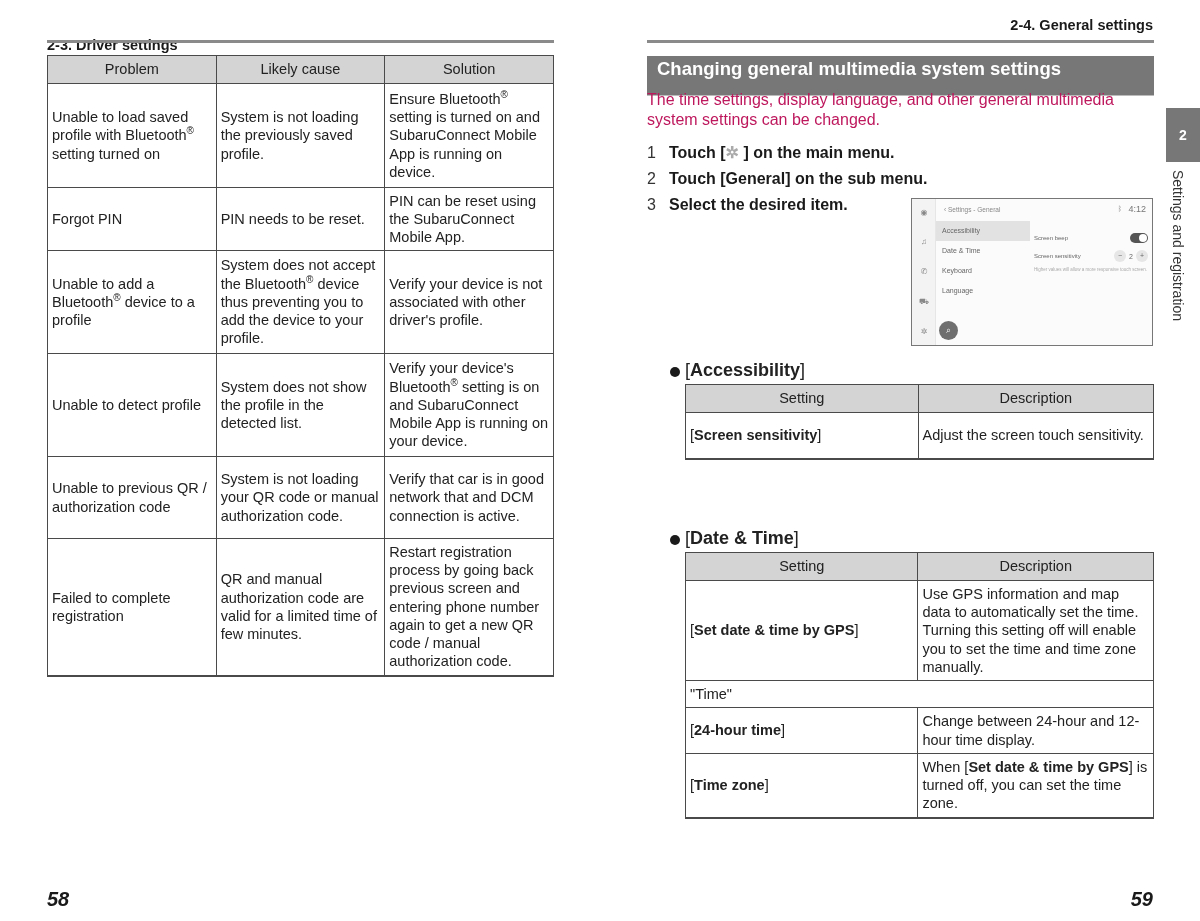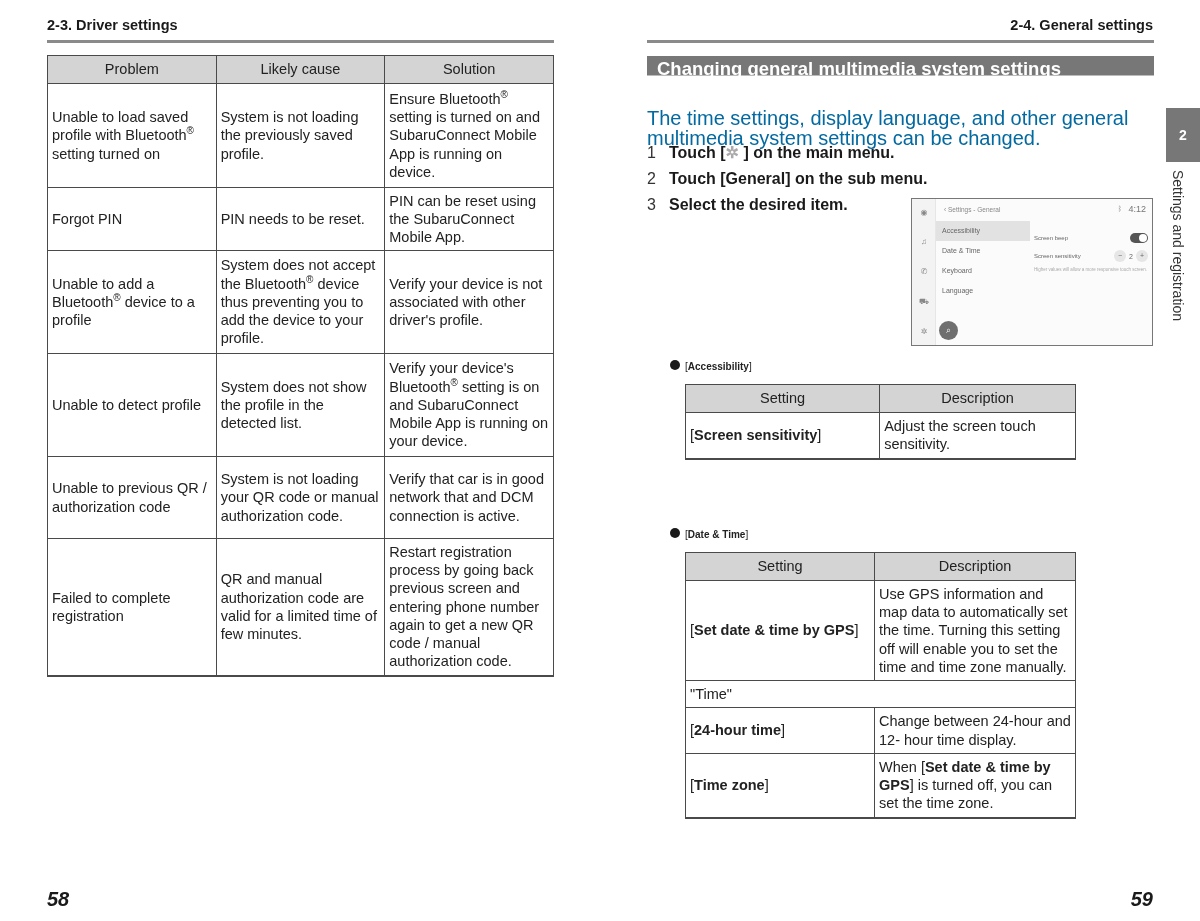--- a/index.html
+++ b/index.html
@@ -4,21 +4,21 @@
 <style>
   * { box-sizing: border-box; margin: 0; padding: 0; }
   html, body { width: 1200px; height: 921px; background: #ffffff; overflow: hidden; }
   body { font-family: "Liberation Sans", sans-serif; color: #1a1a1a; position: relative; }
 
   .page { position: absolute; top: 0; height: 921px; }
   .page-left { left: 0; width: 600px; }
   .page-right { left: 600px; width: 600px; }
 
   .running-head { position: absolute; top: 17px; font-size: 14.5px; font-weight: bold; color: #1a1a1a; }
-  .page-left .running-head { left: 47px; }
+  .page-left .running-head { left: 47px; margin-top: 20px; }
   .page-right .running-head { right: 47px; }
   .head-rule { position: absolute; top: 40px; height: 3px; background: #8a8a8a; }
   .page-left .head-rule { left: 47px; width: 507px; }
   .page-right .head-rule { left: 47px; width: 507px; }
 
   .page-number { position: absolute; top: 888px; font-size: 20px; font-weight: bold; color: #1a1a1a; font-style: italic; }
   .page-left .page-number { left: 47px; }
   .page-right .page-number { right: 47px; }
 
   table.grid { border-collapse: collapse; position: absolute; font-size: 14.5px; line-height: 18.2px; color: #222; }
@@ -26,22 +26,22 @@
   table.grid td { border: 1.5px solid #4a4a4a; padding: 2px 4px; vertical-align: middle; }
   table.grid tr:last-child td { border-bottom-width: 2px; }
 
   .trouble { left: 47px; top: 55px; width: 507px; }
   .trouble col.c1 { width: 169px; }
   .trouble col.c2 { width: 169px; }
   .trouble col.c3 { width: 169px; }
 
   sup { font-size: 10px; line-height: 0; vertical-align: super; }
 
-  .section-bar { position: absolute; left: 47px; top: 56px; width: 507px; height: 20px; background: #777777; color: #fff; font-size: 18.5px; font-weight: bold; padding: 2px 0 16px 10px; border-bottom: 1px solid #bbb; }
-  .intro { position: absolute; left: 47px; top: 108px; width: 510px; font-size: 20px; line-height: 20px; color: #0369a1; }
+  .section-bar { position: absolute; left: 47px; top: 56px; width: 507px; height: 40px; background: #777777; color: #fff; font-size: 18.5px; font-weight: bold; padding: 2px 0 16px 10px; border-bottom: 1px solid #bbb; }
+  .intro { position: absolute; left: 47px; top: 90px; width: 510px; font-size: 16px; line-height: 20px; color: #be185d; }
   .steps { position: absolute; left: 47px; top: 140px; font-size: 16px; line-height: 26px; }
   .step { display: flex; }
   .step .num { width: 22px; color: #333; }
   .step .txt { font-weight: bold; }
   .gear-inline { display: inline-block; color: #aaa; font-size: 16px; }
 
   .thumb { position: absolute; left: 311px; top: 198px; width: 242px; height: 148px; border: 1.5px solid #777; background: #fbfbfb; font-size: 6.5px; color: #777; overflow: hidden; }
   .thumb .rail { position: absolute; left: 0; top: 0; width: 24px; height: 100%; background: #f3f3f3; border-right: 1px solid #e6e6e6; }
   .thumb .rail span { position: absolute; left: 0; width: 24px; text-align: center; font-size: 8px; color: #888; }
   .thumb .crumb { position: absolute; left: 32px; top: 7px; font-size: 6.5px; color: #888; }
@@ -55,25 +55,25 @@
   .thumb .toggle { width: 18px; height: 10px; background: #555; border-radius: 6px; position: relative; }
   .thumb .toggle::after { content: ""; position: absolute; right: 1px; top: 1px; width: 8px; height: 8px; border-radius: 50%; background: #fff; }
   .thumb .stepper { display: flex; align-items: center; gap: 3px; font-size: 7px; }
   .thumb .stepper .b { width: 12px; height: 12px; border-radius: 50%; background: #e6e6e6; text-align: center; line-height: 12px; }
   .thumb .hint { font-size: 4.5px; color: #aaa; line-height: 6px; margin-top: 2px; }
   .thumb .fab { position: absolute; left: 27px; top: 122px; width: 19px; height: 19px; border-radius: 50%; background: #6f6f6f; color: #fff; font-size: 9px; text-align: center; line-height: 19px; }
 
   .side-tab { position: absolute; left: 566px; top: 108px; width: 34px; height: 54px; background: #777; color: #fff; font-weight: bold; font-size: 14px; text-align: center; line-height: 54px; }
   .side-label { position: absolute; left: 570px; top: 170px; writing-mode: vertical-rl; font-size: 14px; color: #333; white-space: nowrap; }
 
-  .bullet { position: absolute; left: 70px; font-size: 10px; color: #222; }
+  .bullet { position: absolute; left: 70px; font-size: 18px; color: #222; }
   .bullet .dot { display: inline-block; width: 10px; height: 10px; border-radius: 50%; background: #1a1a1a; margin-right: 5px; vertical-align: -0.5px; }
   .bullet b { font-weight: bold; }
 
-  .settings { left: 85px; width: 391px; }
+  .settings { left: 85px; width: 469px; }
   .settings col.s1 { width: 233px; }
   .settings col.s2 { width: 236px; }
   .settings td b { font-weight: bold; }
 </style>
 </head>
 <body>
 
 <div class="page page-left">
   <div class="running-head">2-3. Driver settings</div>
   <div class="head-rule"></div>

